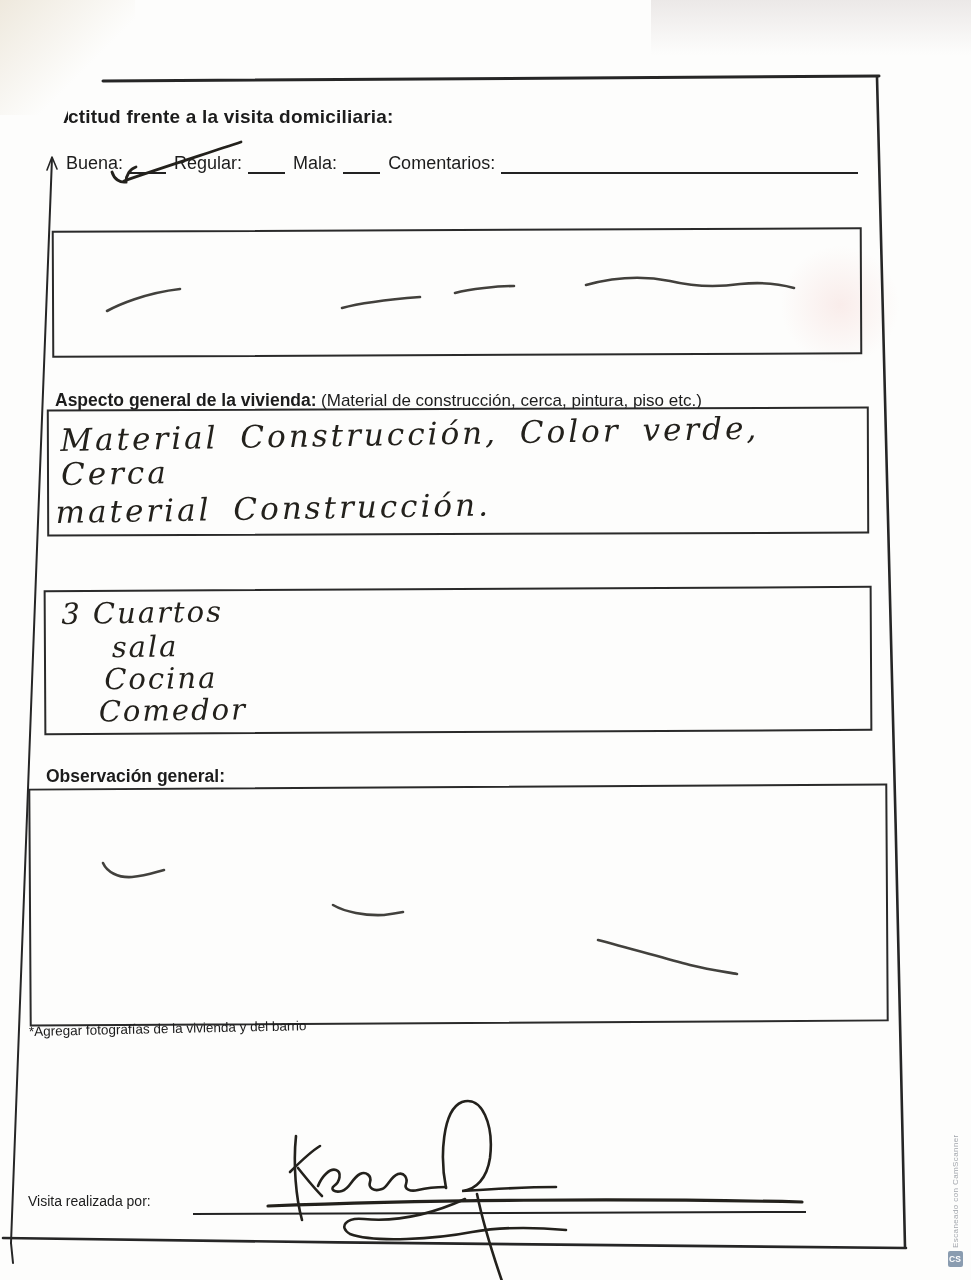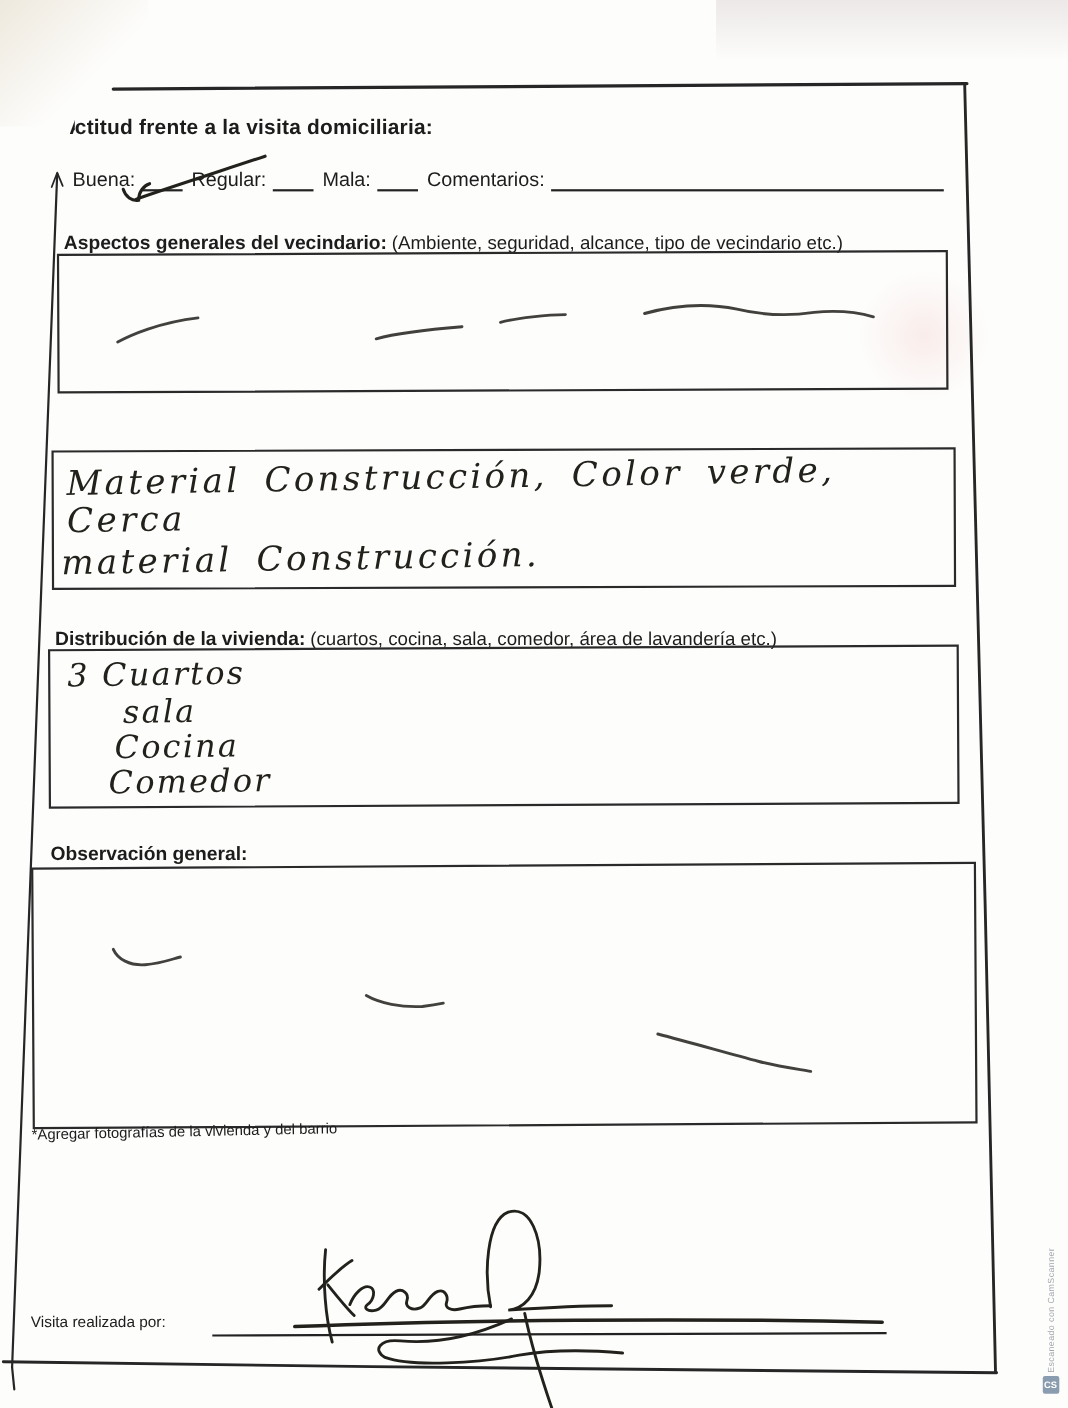--- a/index.html
+++ b/index.html
@@ -101,37 +101,33 @@
     <span class="lbl">Buena:</span>
     <span class="blank blank-sm"></span>
     <span class="lbl">Regular:</span>
     <span class="blank blank-sm"></span>
     <span class="lbl">Mala:</span>
     <span class="blank blank-sm"></span>
     <span class="lbl">Comentarios:</span>
     <span class="comments-line"></span>
   </div>
 
-  <div class="t-neighborhood">
-    <span class="sec-title">Aspectos generales del vecindario:</span>
-    <span class="sec-hint">(Ambiente, seguridad, alcance, tipo de vecindario etc.)</span>
-  </div>
   <div class="box-neighborhood"></div>
 
+  <div class="t-dwelling">
+    <span class="sec-title">Aspecto general de la vivienda:</span>
+    <span class="sec-hint">(Material de construcción, cerca, pintura, piso etc.)</span>
+  </div>
   <div class="box-dwelling">
     <div class="hand hand-dwelling">
       <div class="hl1">Material Construcción, Color verde, Cerca</div>
       <div class="hl2">material Construcción.</div>
     </div>
   </div>
 
-  <div class="t-distribution">
-    <span class="sec-title">Distribución de la vivienda:</span>
-    <span class="sec-hint">(cuartos, cocina, sala, comedor, área de lavandería etc.)</span>
-  </div>
   <div class="box-distribution">
     <div class="hand hand-dist">
       <div class="dl dl1">3 Cuartos</div>
       <div class="dl dl2">sala</div>
       <div class="dl dl3">Cocina</div>
       <div class="dl dl4">Comedor</div>
     </div>
   </div>
 
   <div class="t-observation">

